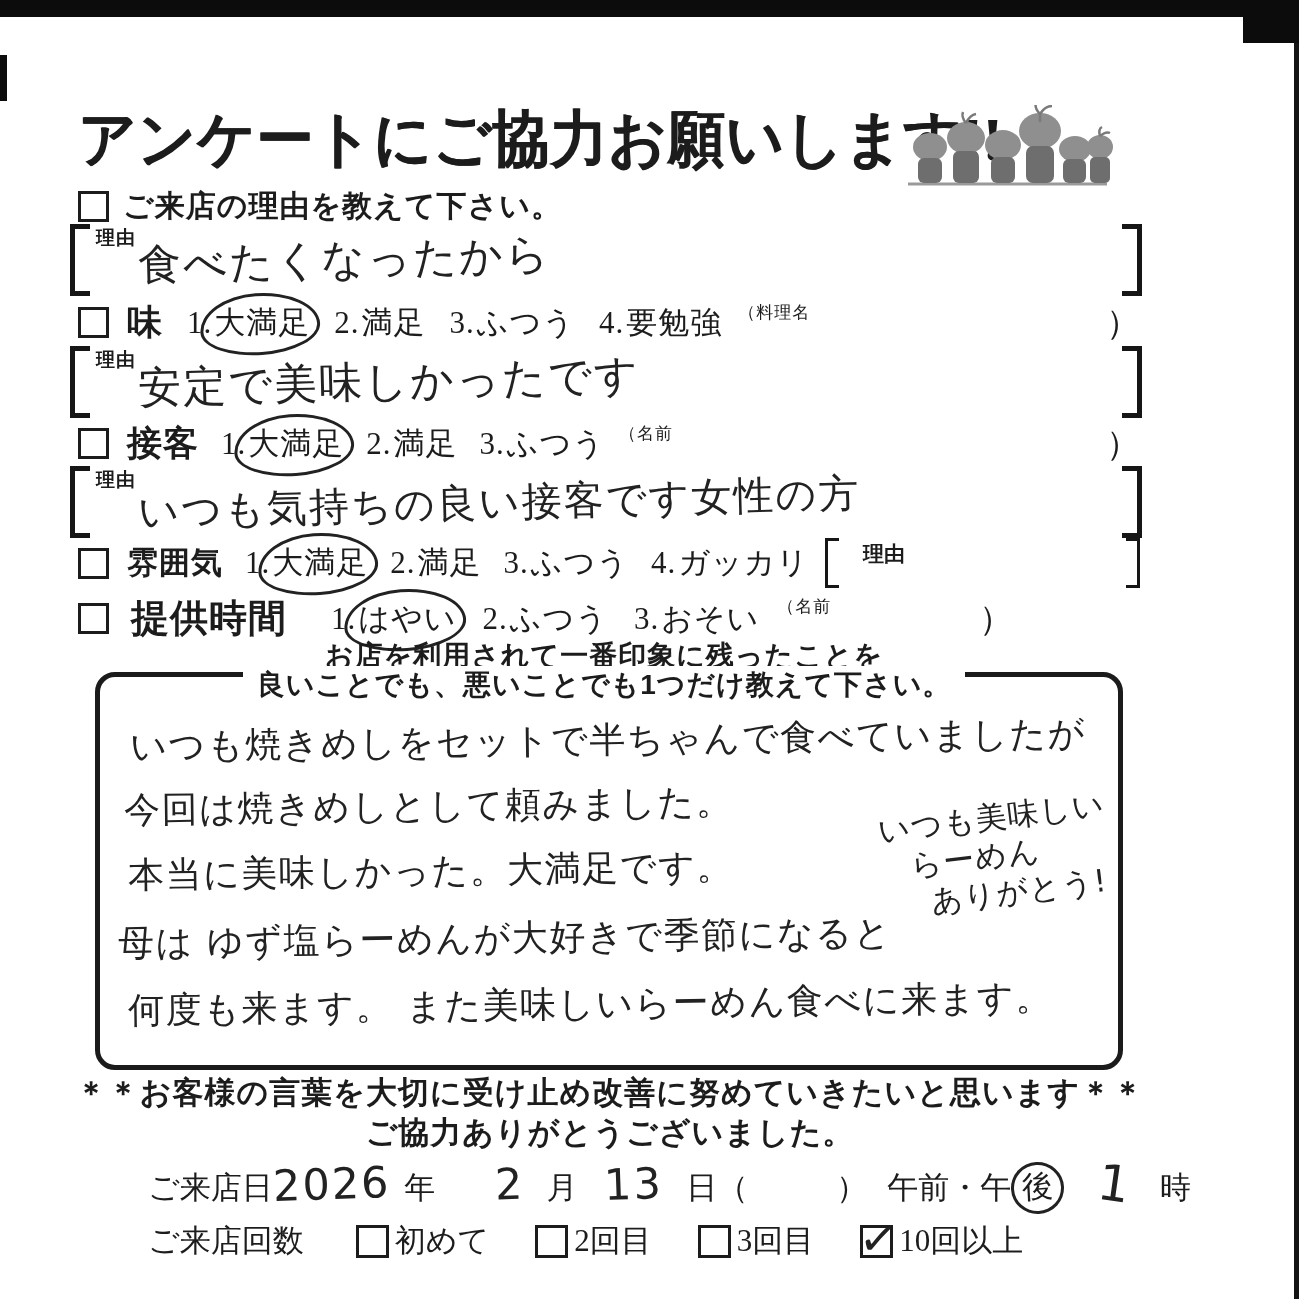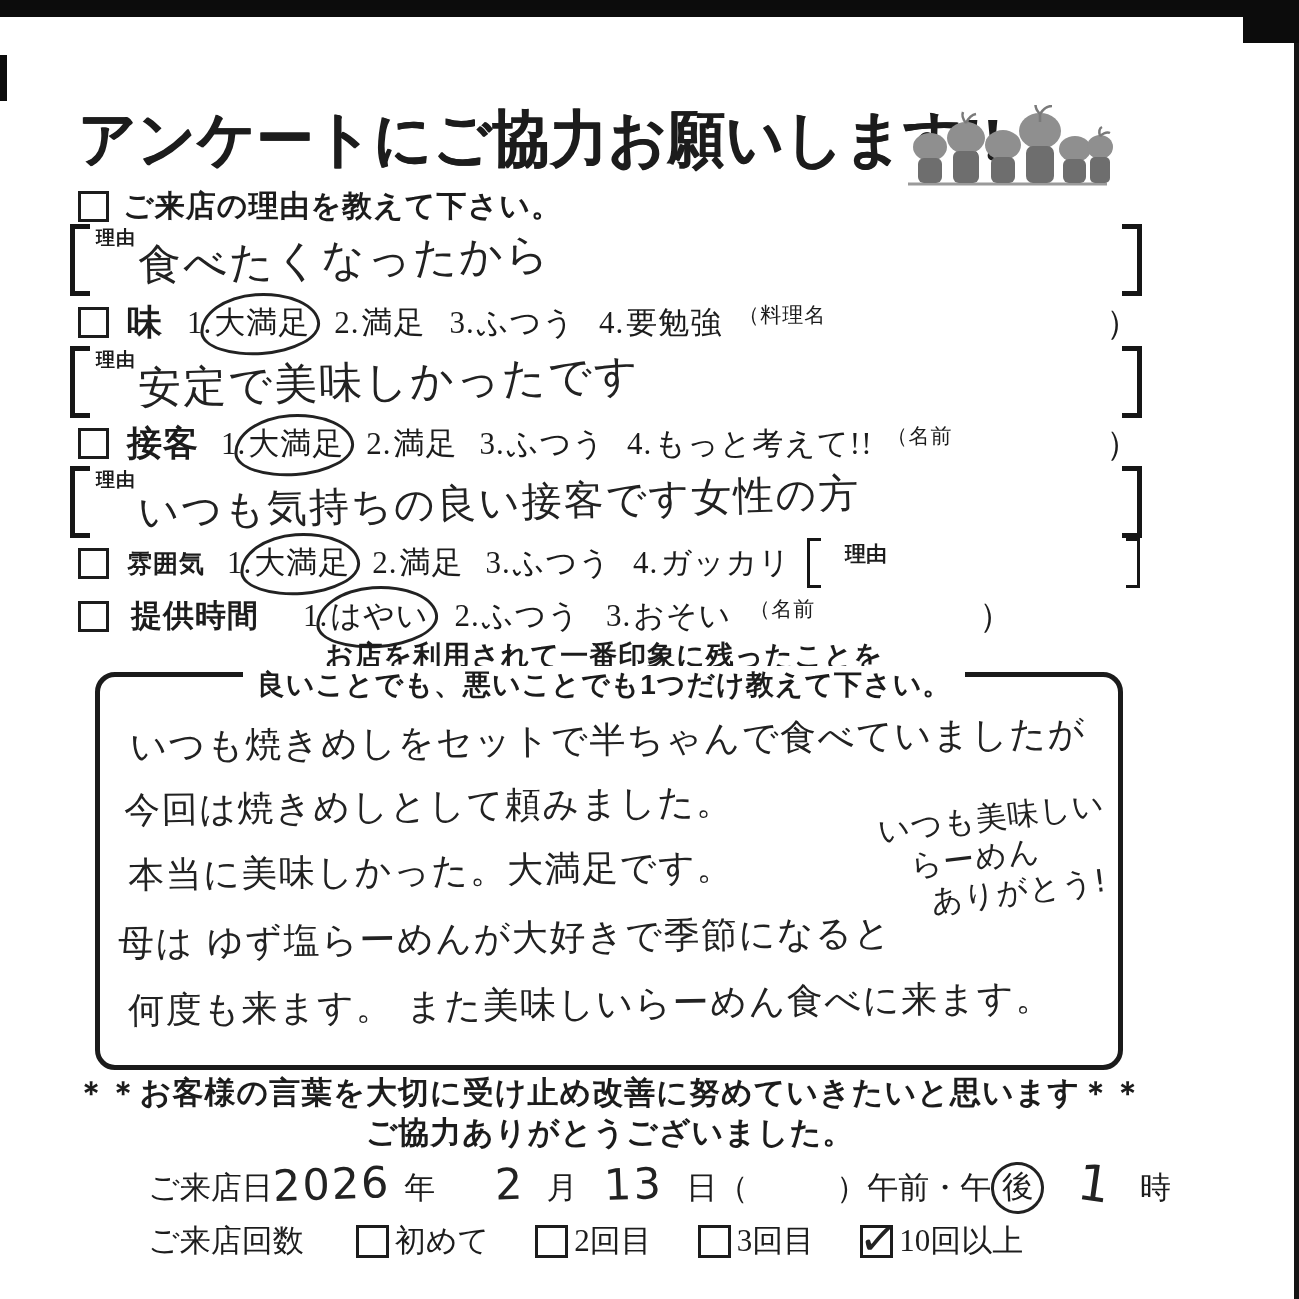--- a/index.html
+++ b/index.html
@@ -24,21 +24,21 @@
   .row{position:absolute;display:flex;align-items:center;}
   .chk{width:25px;height:25px;border:3px solid #1c1c1c;flex:0 0 auto;}
   .qlabel{font-family:"Liberation Sans","DejaVu Sans",sans-serif;font-weight:900;
           font-size:35px;letter-spacing:1px;margin-left:14px;}
   .opt{font-size:31px;letter-spacing:1px;white-space:nowrap;}
   .optnum{margin-right:2px;}
   .sel{position:relative;display:inline-block;}
   .sel::after{content:"";position:absolute;left:-14px;right:-10px;top:-9px;bottom:-11px;
               border:3.5px solid #222;border-radius:48% 52% 50% 50%/58% 55% 45% 42%;
               transform:rotate(-4deg);}
-  .paren-sm{font-size:21px;letter-spacing:1px;}
+  .paren-sm{font-size:17px;letter-spacing:1px;}
   .paren-close{font-size:34px;margin-left:auto;}
 
   
   .reason{position:absolute;display:flex;align-items:center;height:72px;}
   .brl,.brr{width:15px;align-self:stretch;flex:0 0 auto;}
   .brl{border-left:5px solid #161616;border-top:5px solid #161616;border-bottom:5px solid #161616;}
   .brr{border-right:5px solid #161616;border-top:5px solid #161616;border-bottom:5px solid #161616;margin-left:auto;}
   .reason-tag{position:absolute;left:26px;top:1px;font-size:19px;font-weight:700;letter-spacing:1px;}
   .reason-text{font-size:43px;margin-left:48px;transform:rotate(-1.5deg);white-space:nowrap;}
 
@@ -135,47 +135,46 @@
   <span class="reason-text hand">安定で美味しかったです</span>
   <span class="brr"></span>
 </div>
 
 <div class="row" style="left:78px;top:420px;width:1062px;gap:22px;">
   <span class="chk"></span>
   <span class="qlabel" style="margin-left:-4px;">接客</span>
   <span class="opt"><span class="optnum">1.</span><span class="sel">大満足</span></span>
   <span class="opt"><span class="optnum">2.</span><span>満足</span></span>
   <span class="opt"><span class="optnum">3.</span><span>ふつう</span></span>
-  <span class="opt"><span class="optnum">4.</span><span>もっと考えて!!</span></span>
   <span class="paren-sm" style="margin-left:-8px;align-self:flex-start;margin-top:2px;">（名前</span>
   <span class="paren-close">）</span>
 </div>
 
 <div class="reason" style="left:70px;top:466px;width:1072px;">
   <span class="brl"></span>
   <span class="reason-tag">理由</span>
   <span class="reason-text hand" style="font-size:40px;">いつも気持ちの良い接客です女性の方</span>
   <span class="brr"></span>
 </div>
 
 <div class="row" style="left:78px;top:538px;width:1062px;gap:22px;">
   <span class="chk"></span>
-  <span class="qlabel" style="font-size:25px;margin-left:-4px;">雰囲気</span>
+  <span class="qlabel" style="font-size:31px;margin-left:-4px;">雰囲気</span>
   <span class="opt"><span class="optnum">1.</span><span class="sel">大満足</span></span>
   <span class="opt"><span class="optnum">2.</span><span>満足</span></span>
   <span class="opt"><span class="optnum">3.</span><span>ふつう</span></span>
   <span class="opt"><span class="optnum">4.</span><span>ガッカリ</span></span>
   <span class="brl-sm" style="margin-left:-6px;"></span>
   <span class="tag-inline" style="margin-left:2px;">理由</span>
   <span class="brr-sm"></span>
 </div>
 
 <div class="row" style="left:78px;top:593px;width:935px;gap:26px;">
   <span class="chk"></span>
-  <span class="qlabel" style="font-size:31px;margin-left:-4px;font-family:Liberation Mono, monospace;">提供時間</span>
+  <span class="qlabel" style="font-size:38px;margin-left:-4px;font-family:Liberation Mono, monospace;">提供時間</span>
   <span class="opt" style="margin-left:18px;"><span class="optnum">1.</span><span class="sel">はやい</span></span>
   <span class="opt"><span class="optnum">2.</span><span>ふつう</span></span>
   <span class="opt"><span class="optnum">3.</span><span>おそい</span></span>
   <span class="paren-sm" style="margin-left:-8px;align-self:flex-start;margin-top:2px;">（名前</span>
   <span class="paren-close">）</span>
 </div>
 
 <div class="abs prompt" style="top:637px;">お店を利用されて一番印象に残ったことを</div>
 <div class="abs cbox"></div>
 <div class="abs prompt" style="top:666px;">
@@ -200,21 +199,21 @@
 <div class="frow" style="left:148px;top:1162px;">
   <span>ご来店日</span>
   <span class="hand hand-val">2026</span>
   <span style="margin-left:14px;">年</span>
   <span class="hand hand-val" style="margin-left:60px;">2</span>
   <span style="margin-left:22px;">月</span>
   <span class="hand hand-val" style="margin-left:26px;">13</span>
   <span style="margin-left:24px;">日（</span>
   <span style="width:88px;"></span>
   <span>）</span>
-  <span style="margin-left:0;">午前・午</span>
+  <span style="margin-left:20px;">午前・午</span>
   <span class="circ">後</span>
   <span class="hand hand-val" style="margin-left:34px;font-size:50px;transform:rotate(8deg);">1</span>
   <span style="margin-left:28px;">時</span>
 </div>
 
 <div class="frow" style="left:148px;top:1220px;">
   <span>ご来店回数</span>
   <span class="vgroup" style="margin-left:52px;">
     <span class="vchk"></span>
     <span>初めて</span>

